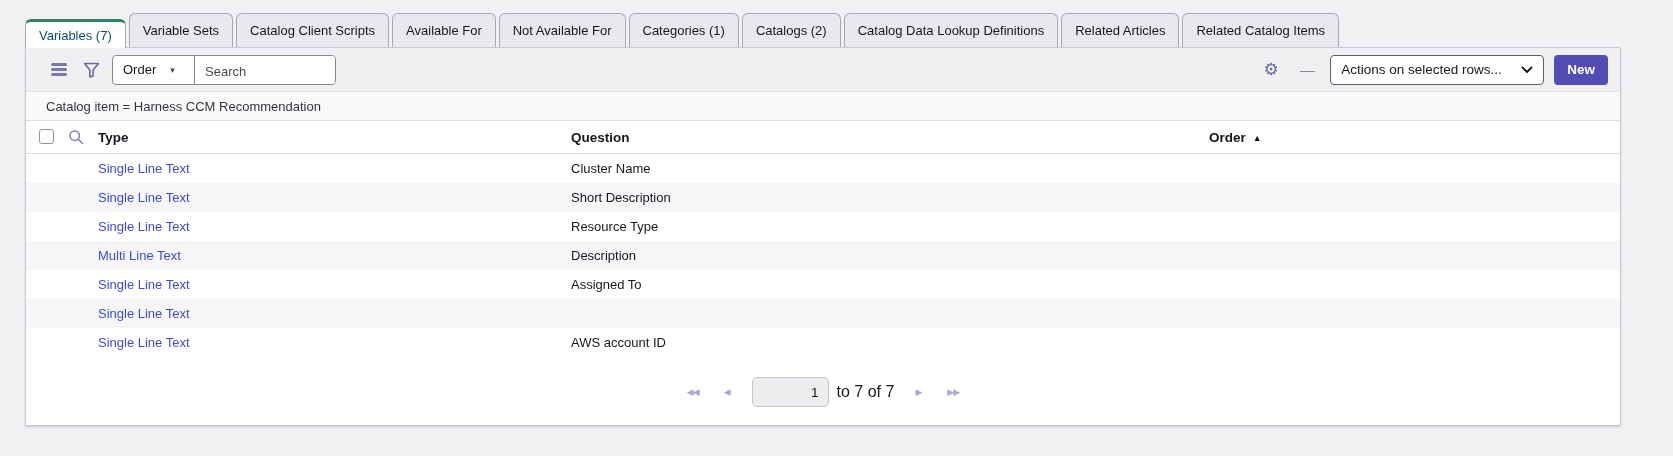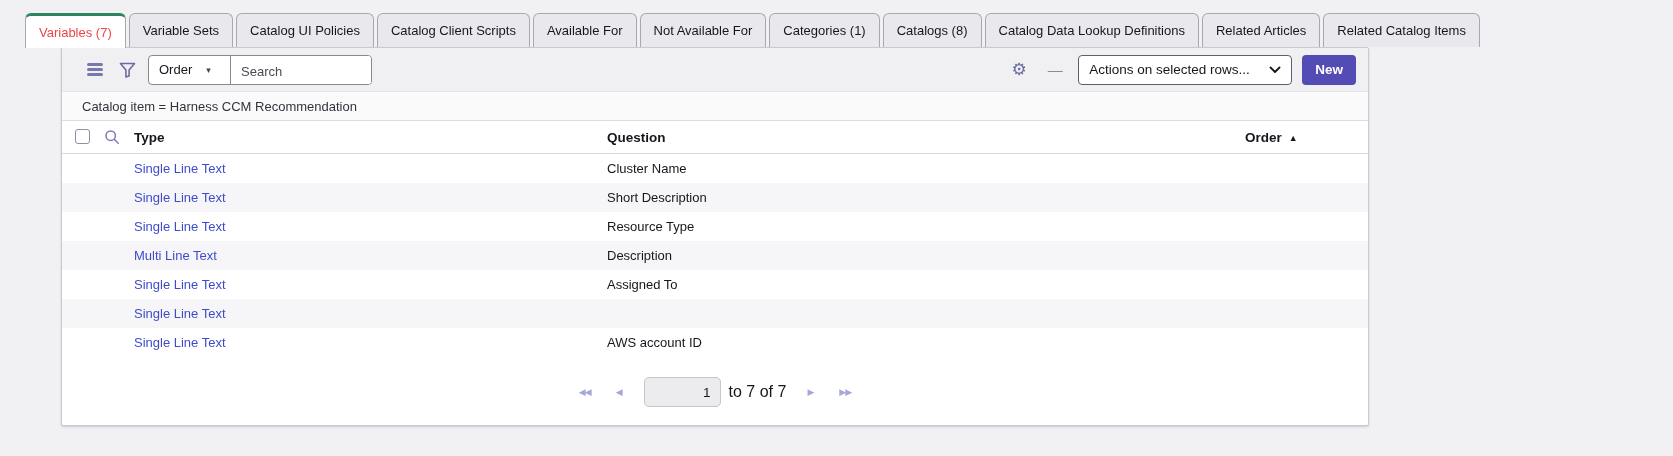--- a/index.html
+++ b/index.html
@@ -30,34 +30,33 @@
     font-size: 13px;
     color: #16161d;
     white-space: nowrap;
     cursor: pointer;
   }
   .tab.active {
     background: #ffffff;
     border-top: 3px solid #2d8660;
     border-color: #a8a8b3;
     border-top-color: #2d8660;
-    color: #ef4444;
-    height: 35px;
+    color: #0c4a6e;
+    height: 29px;
     margin-bottom: -1px;
   }
 
   
   .panel {
     position: absolute; left: 25px; top: 47px;
-    width: 1308px; height: 379px;
+    width: 1596px; height: 379px;
     background: #ffffff;
     border: 1px solid #c9c9d1;
     border-radius: 0 2px 2px 2px;
     box-shadow: 0 1px 2px rgba(40,40,60,.18);
-    margin-left: 36px;
   }
 
   
   .toolbar {
     height: 44px;
     background: #f0f0f3;
     display: flex; align-items: center;
     padding: 0 12px 0 20px;
     border-bottom: 1px solid #e3e3e8;
   }
@@ -191,26 +190,25 @@
   svg { display: block; }
 </style>
 </head>
 <body>
 
 <div class="page">
 
   <div class="tabs">
     <div class="tab active">Variables (7)</div>
     <div class="tab">Variable Sets</div>
-    <div class="tab">Catalog UI Policies</div>
     <div class="tab">Catalog Client Scripts</div>
     <div class="tab">Available For</div>
     <div class="tab">Not Available For</div>
     <div class="tab">Categories (1)</div>
-    <div class="tab">Catalogs (8)</div>
+    <div class="tab">Catalogs (2)</div>
     <div class="tab">Catalog Data Lookup Definitions</div>
     <div class="tab">Related Articles</div>
     <div class="tab">Related Catalog Items</div>
   </div>
 
   <div class="panel">
 
     <div class="toolbar">
       <button class="icon-btn" title="">
         <span class="menu-icon-glyph">

